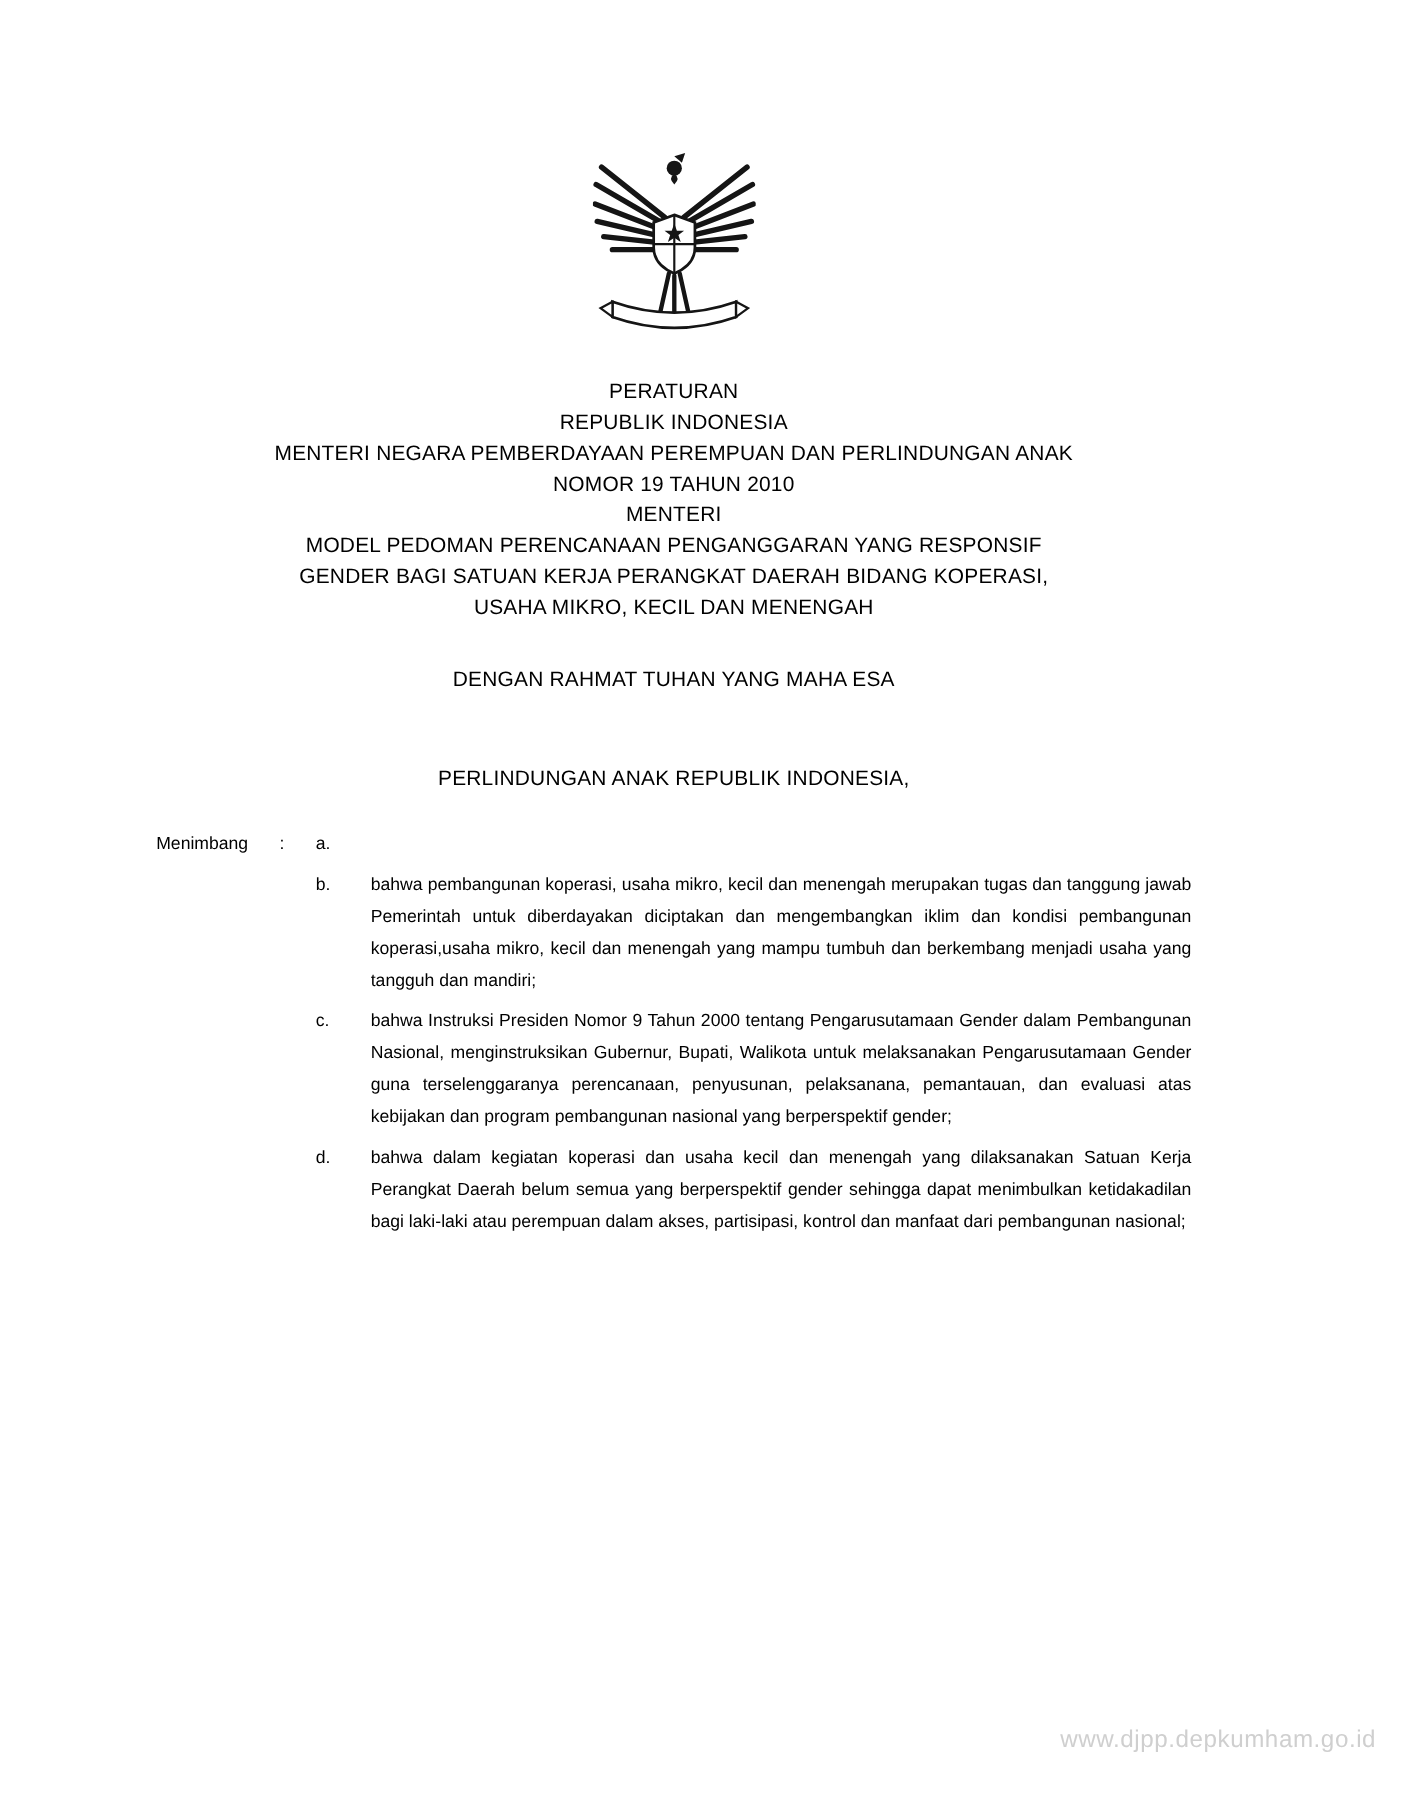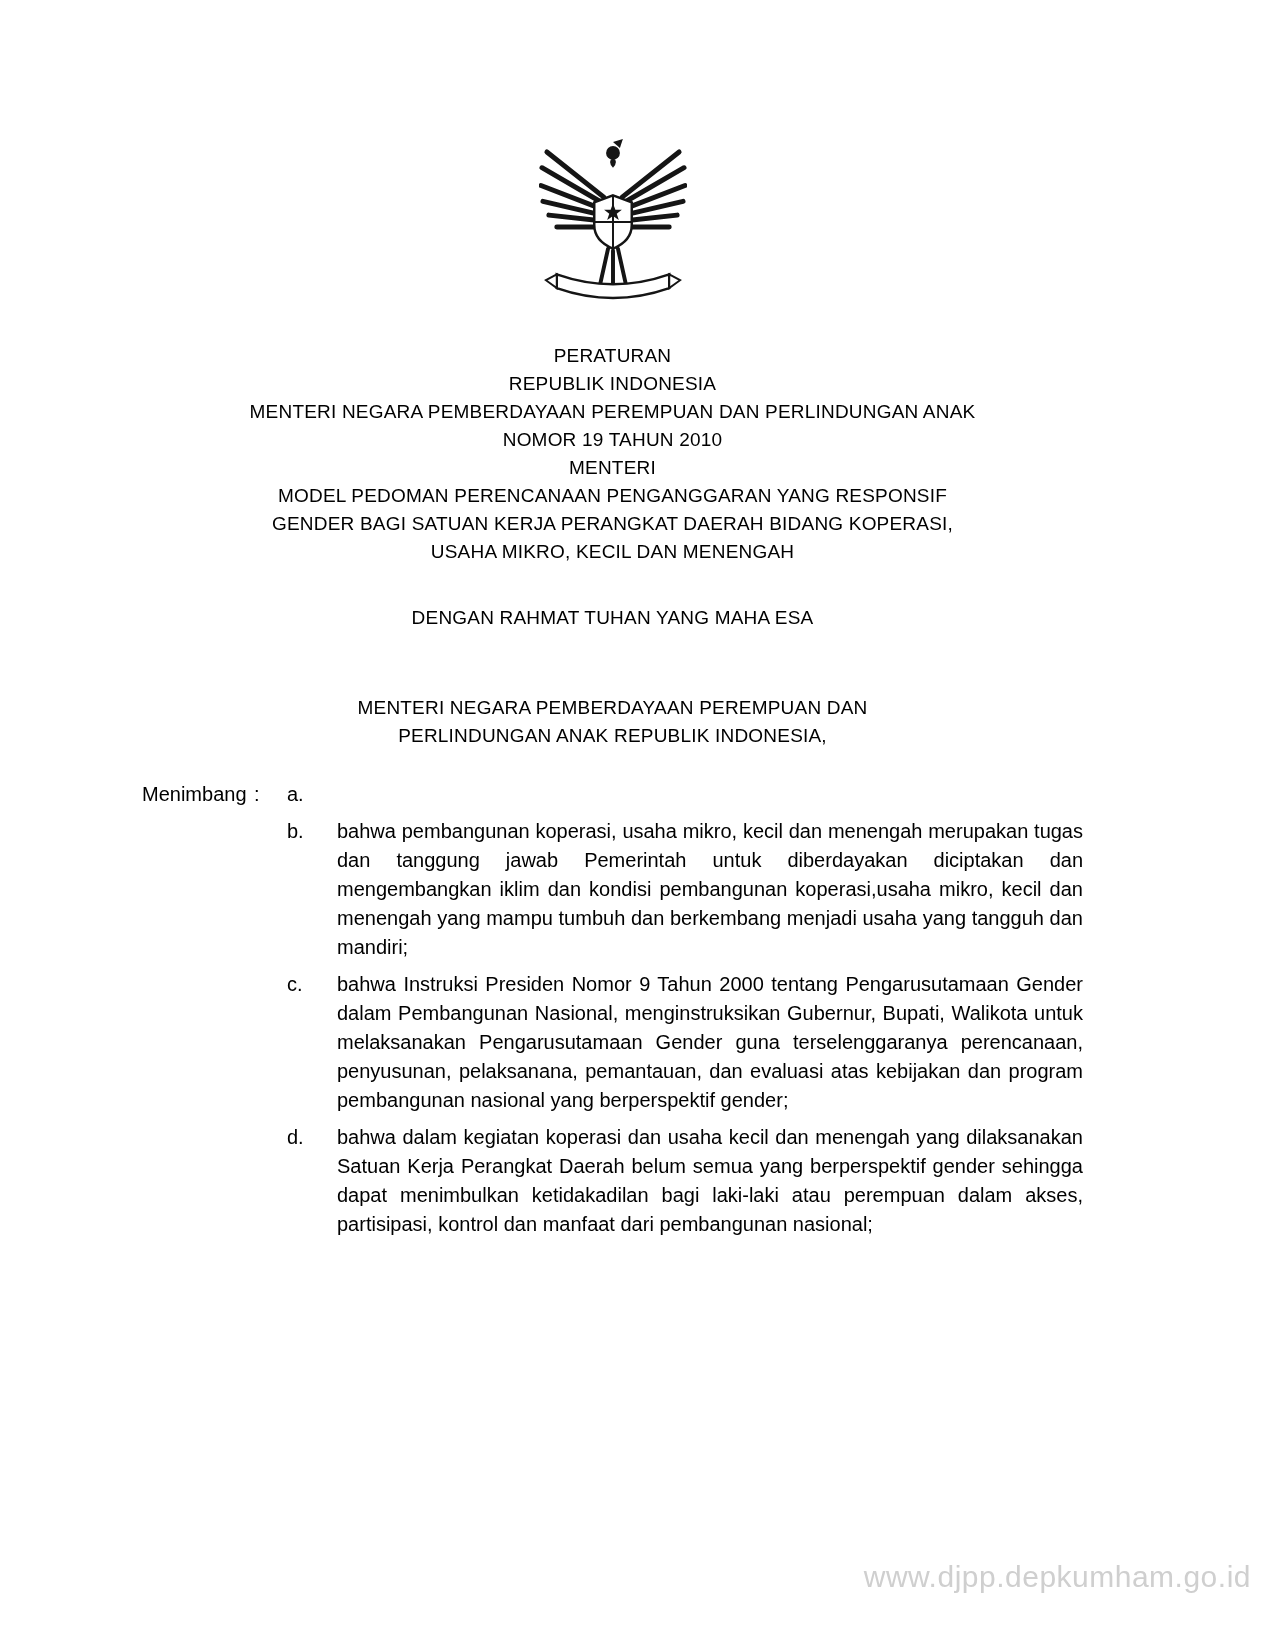--- a/index.html
+++ b/index.html
@@ -28,33 +28,33 @@
     text-align: center;
     font-size: 19px;
     line-height: 28px;
     letter-spacing: 0.2px;
   }
   .title-block { margin-bottom: 38px; }
   .invocation-block { margin-bottom: 62px; }
   .authority-block { margin-bottom: 30px; }
   .m-row {
     display: flex;
-    font-size: 20px;
+    font-size: 16px;
     line-height: 29px;
     margin-bottom: 8px;
   }
   .m-label { flex: 0 0 112px; }
   .m-colon { flex: 0 0 33px; text-align: left; }
   .m-letter { flex: 0 0 50px; }
   .m-text { flex: 1; text-align: justify; }
   .watermark {
     position: absolute;
     right: 24px;
     bottom: 56px;
-    font-size: 30px;
+    font-size: 22px;
     color: #cfcfcf;
     letter-spacing: 0.5px;
   }
 </style>
 </head>
 <body>
 
 <div class="page">
 
   <div class="emblem-wrap">
@@ -107,21 +107,20 @@
     <div class="heading">MODEL PEDOMAN PERENCANAAN PENGANGGARAN YANG RESPONSIF</div>
     <div class="heading">GENDER BAGI SATUAN KERJA PERANGKAT DAERAH BIDANG KOPERASI,</div>
     <div class="heading">USAHA MIKRO, KECIL DAN MENENGAH</div>
   </div>
 
   <div class="invocation-block">
     <div class="heading">DENGAN RAHMAT TUHAN YANG MAHA ESA</div>
   </div>
 
   <div class="authority-block">
-    <div class="heading">MENTERI NEGARA PEMBERDAYAAN PEREMPUAN DAN</div>
     <div class="heading">PERLINDUNGAN ANAK REPUBLIK INDONESIA,</div>
   </div>
 
   <div>
     <div class="m-row">
       <div class="m-label">Menimbang</div>
       <div class="m-colon">:</div>
       <div class="m-letter">a.</div>
     </div>
     <div class="m-row">

